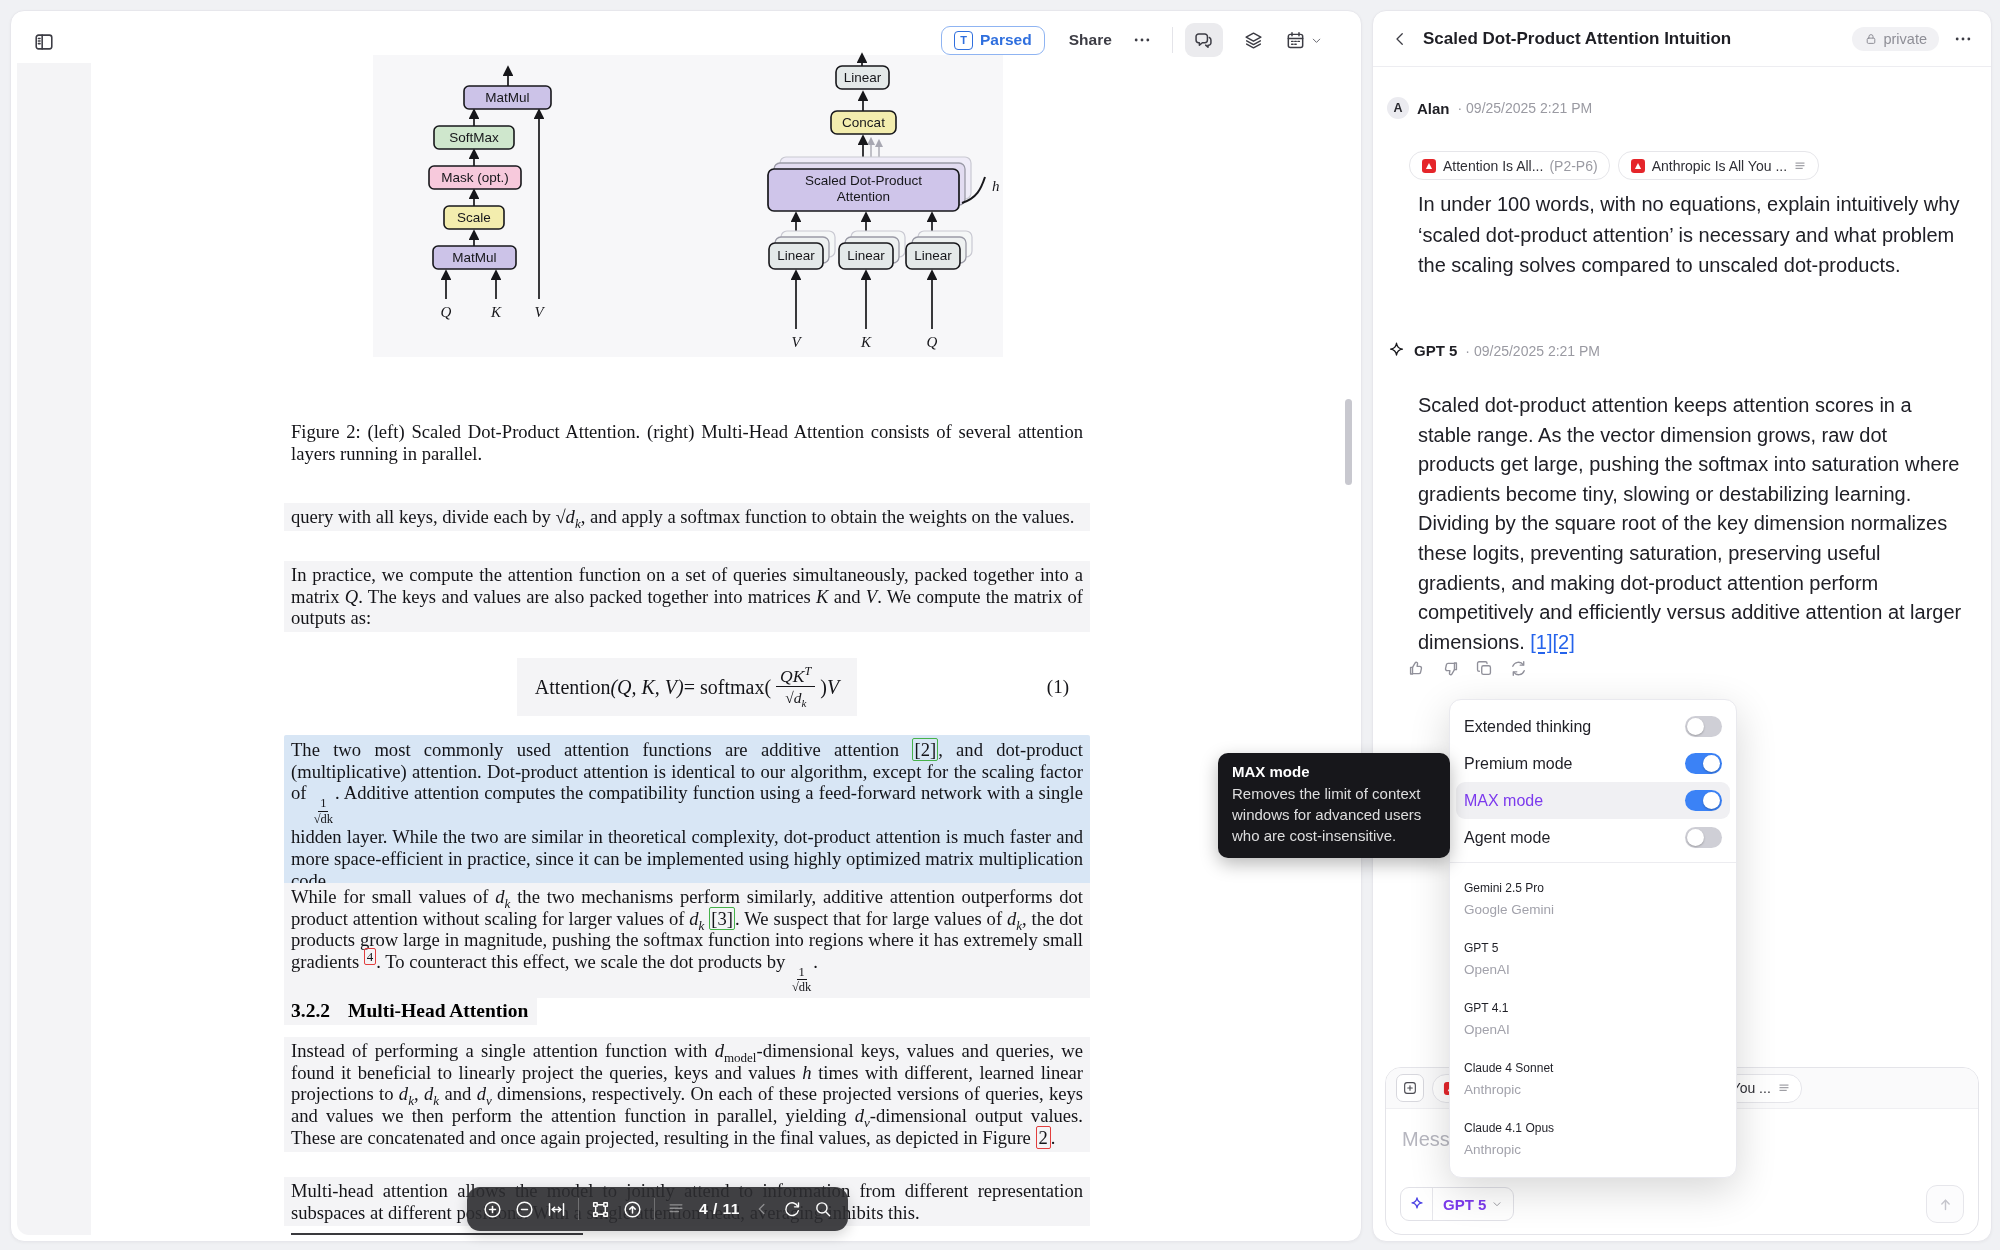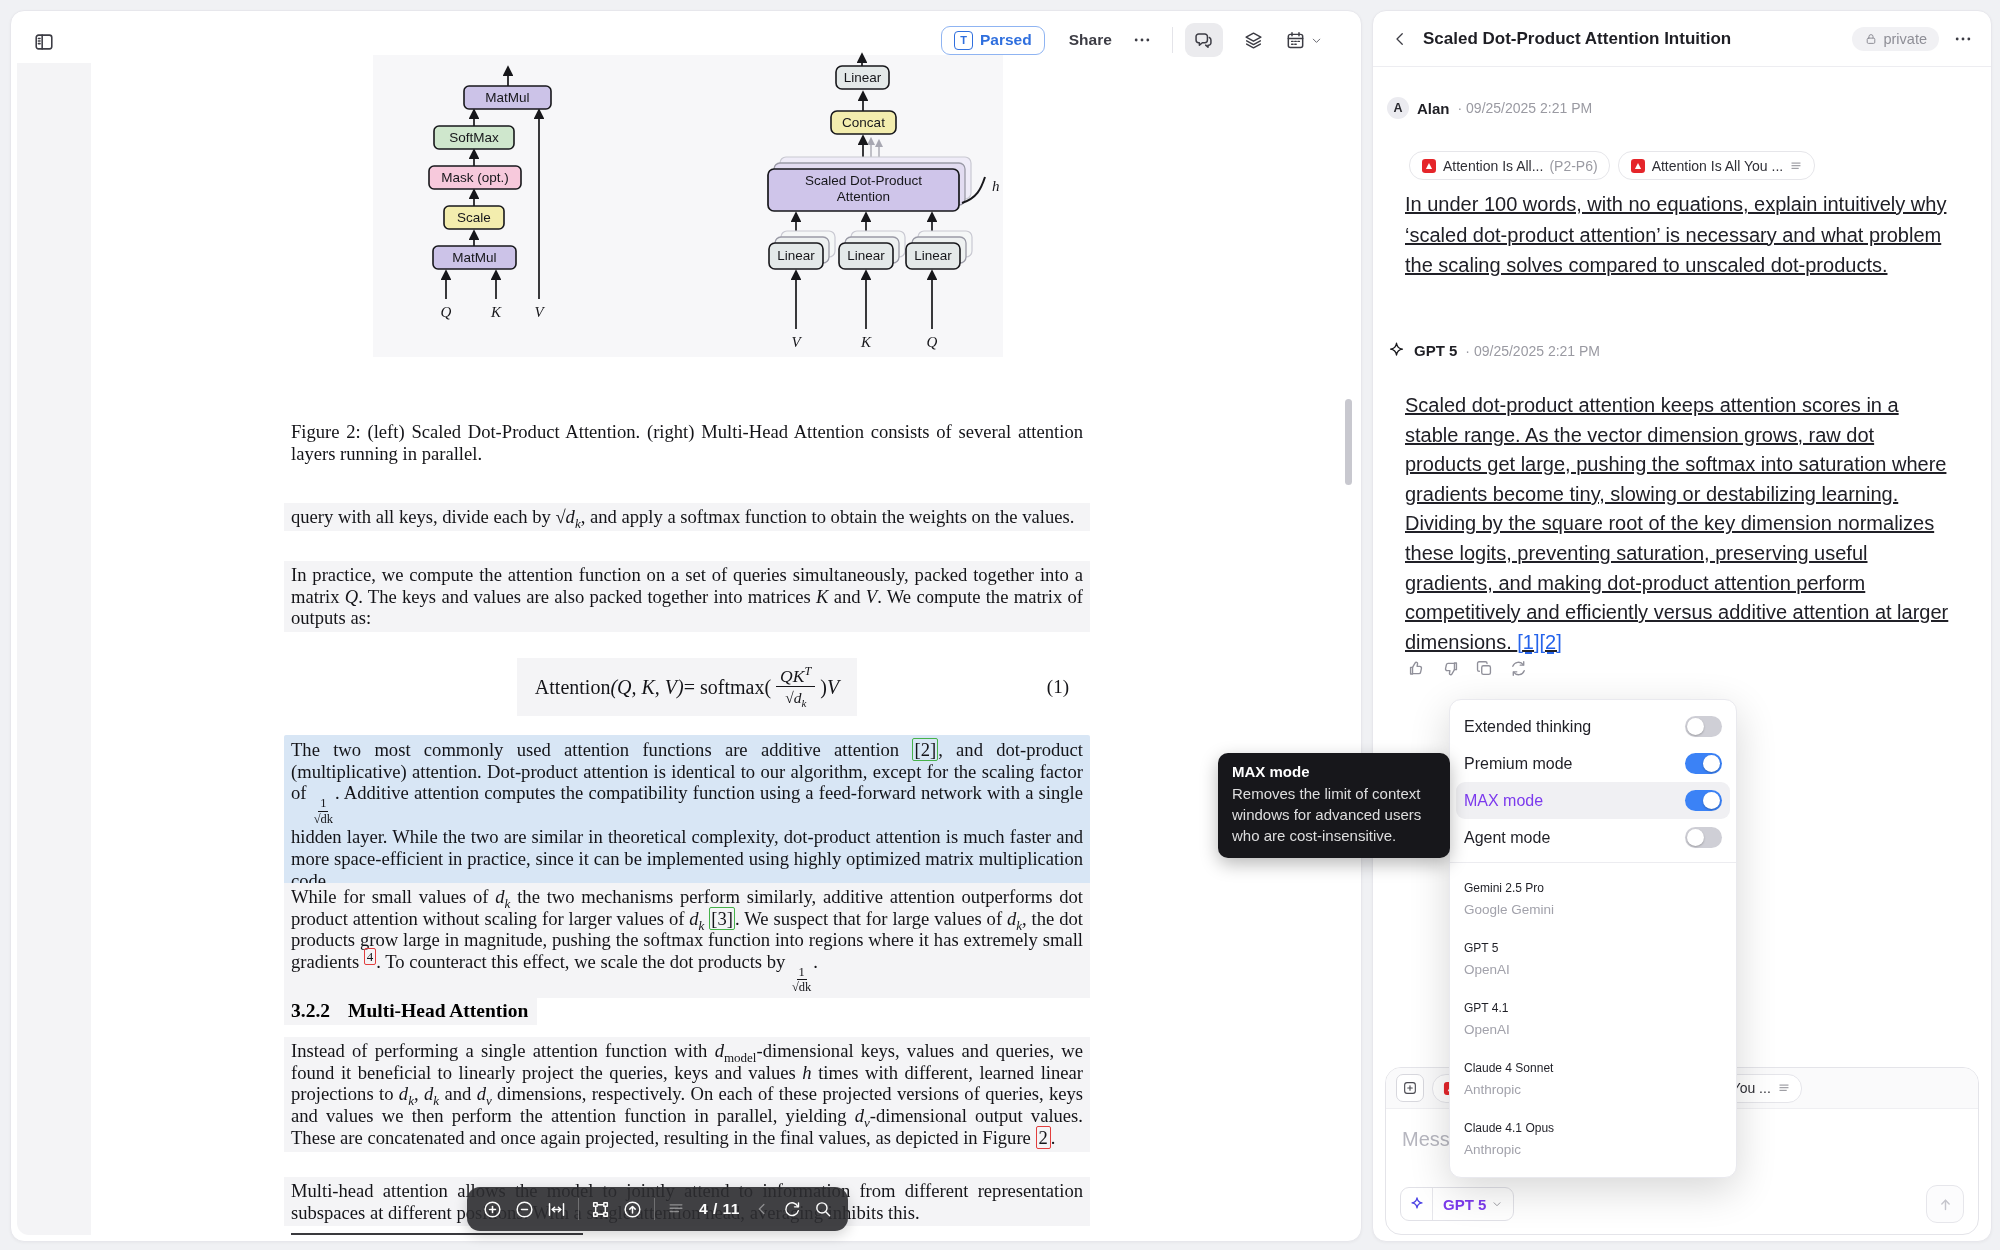--- a/index.html
+++ b/index.html
@@ -69,21 +69,21 @@
   .priv{display:flex;align-items:center;gap:5px;background:#f1f1f4;color:#8e8e96;font-size:14.5px;border-radius:14px;padding:4px 12px;}
   .hdots{margin-left:14px;color:#3c3c44;cursor:pointer;display:flex;}
   .msg-head{position:absolute;display:flex;align-items:center;gap:8px;}
   .avatar{width:22px;height:22px;border-radius:50%;background:#ebebf0;color:#2a2a30;font-size:12.5px;font-weight:700;display:flex;align-items:center;justify-content:center;}
   .uname{font-size:15px;font-weight:700;color:#1e1e24;}
   .meta{font-size:14px;color:#9a9aa2;}
   .tagrow{position:absolute;left:36px;top:140px;display:flex;gap:8px;}
   .tag{display:flex;align-items:center;gap:6px;height:27px;padding:0 11px;border:1px solid #e6e6ea;border-radius:14px;font-size:14px;color:#2f2f36;background:#fff;cursor:pointer;white-space:nowrap;}
   .tag .sfx{color:#9a9aa2;}
   .tag .tmenu{color:#8a8a92;display:flex;}
-  .bubble-text{position:absolute;left:32px;width:548px;font-size:20px;line-height:30.5px;color:#202027;text-decoration:underline;}
+  .bubble-text{position:absolute;left:45px;width:548px;font-size:20px;line-height:30.5px;color:#202027;}
   .ans{line-height:29.6px;}
   .sparkle-av{color:#17171b;display:flex;}
   .actions{position:absolute;left:34px;top:648px;display:flex;gap:15px;color:#90909a;}
   .actions .act{cursor:pointer;display:flex;}
 
   
   .menu{position:absolute;left:76px;top:688px;width:286px;background:#fff;border:1px solid #e9e9ee;border-radius:12px;box-shadow:0 12px 40px rgba(0,0,0,.16);padding:8px 0;z-index:30;}
   .mrow{height:37px;display:flex;align-items:center;padding:0 14px;font-size:16px;color:#1f1f26;cursor:pointer;}
   .mrow.hl{background:#f0f0f3;border-radius:9px;margin:0 6px;padding:0 8px;color:#7c3aed;font-weight:400;}
   .mrow .spacer{flex:1;}
@@ -434,21 +434,21 @@
         <span>Attention Is All...</span>
         <span class="sfx">(P2-P6)</span>
       </span>
       <span class="tag">
         <span>
             <svg width="16" height="16" viewBox="0 0 16 16">
               <rect x="1" y="1" width="14" height="14" rx="3.2" fill="#e5252a"></rect>
               <path d="M4.9 11l3.1-6 3.1 6z" fill="#fff"></path>
             </svg>
           </span>
-        <span>Attention Is All You ...</span>
+        <span>Anthropic Is All You ...</span>
         <span class="tmenu">
             <svg class="ic" width="14" height="14" viewBox="0 0 24 24">
               <line x1="5" y1="7" x2="19" y2="7"></line>
               <line x1="5" y1="11.5" x2="19" y2="11.5"></line>
               <line x1="5" y1="16" x2="16" y2="16"></line>
             </svg>
           </span>
       </span>
     </div>
 

